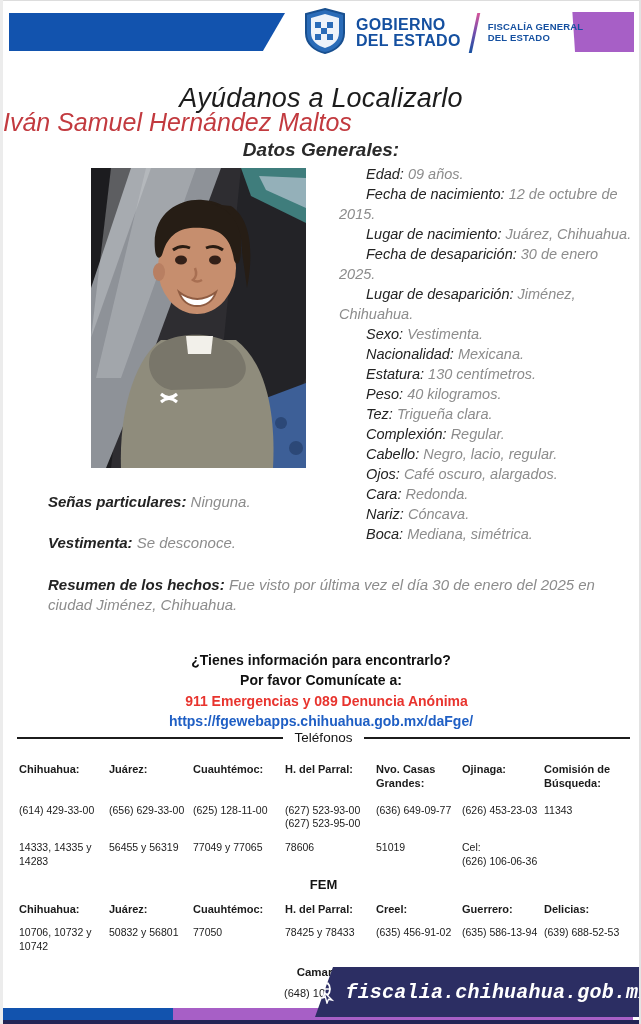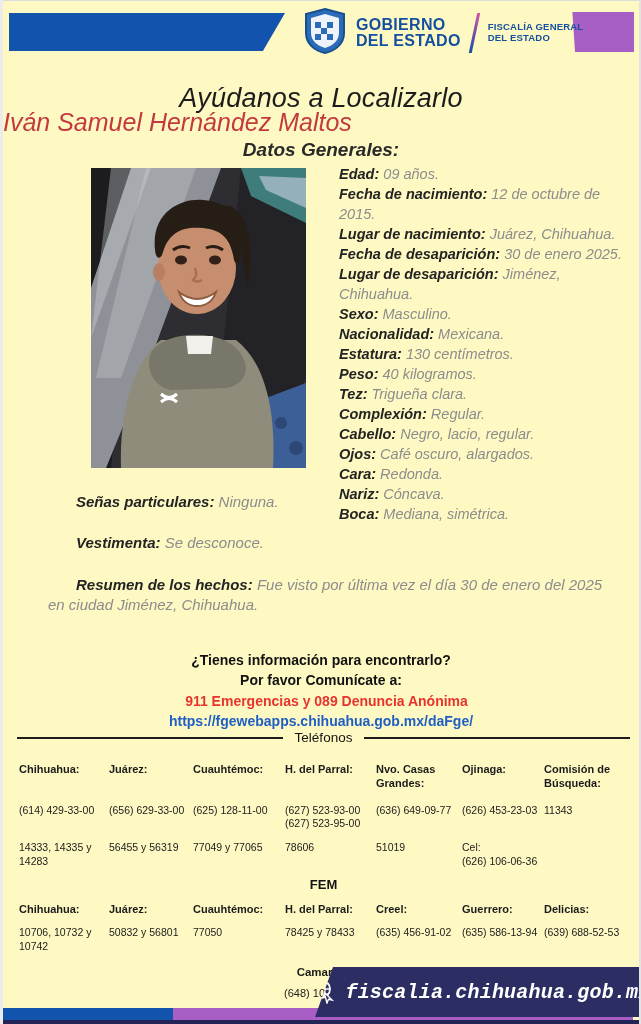--- a/index.html
+++ b/index.html
@@ -1,20 +1,20 @@
 <!DOCTYPE html>
 <html><head>
 <meta charset="utf-8">
 <style>
   * { margin:0; padding:0; box-sizing:border-box; }
   html,body { background:#e9e9e9; }
   body { font-family:"Liberation Sans", sans-serif; }
   .page{
     position:relative; width:641px; height:1024px; margin:0 auto;
-    background:#fef9c3; overflow:hidden;
+    background:#ffffff; overflow:hidden;
     border-left:3px solid #ececec; border-right:2px solid #e3e3e3;
     box-shadow:inset 0 1px 0 #ddd;
   }
   
   .header-blue{
     position:absolute; left:6px; top:13px; width:276px; height:38px;
     background:var(--blue); clip-path:polygon(0 0,100% 0,92% 100%,0 100%);
   }
   .header-purple{
     position:absolute; right:5px; top:12px; width:67px; height:40px;
@@ -30,27 +30,27 @@
   .title-name{ position:absolute; top:108px; width:100%; 
     font-style:italic; font-size:25px; color:var(--red); }
   .title-section{ position:absolute; top:139px; width:100%; text-align:center;
     font-style:italic; font-weight:700; font-size:19px; color:#2a2a2a; }
   
   .photo{ position:absolute; left:88px; top:168px; width:215px; height:300px; background:#222; }
   .photo svg{ display:block; }
   
   .fields{ position:absolute; left:336px; top:164px; width:296px;
     font-style:italic; font-size:14.5px; line-height:1.38; }
-  .fields .lbl{ font-weight:700; color:#232323; }
+  .fields .lbl{ font-weight:400; color:#232323;margin-left:27px; }
   .fields .val{ color:#8c8c8c; }
   
   .details{ position:absolute; left:45px; top:492px; width:560px;
     font-style:italic; font-size:15px; line-height:1.35; }
   .details .drow{ margin-bottom:21px; }
-  .details .lbl{ font-weight:700; color:#232323;margin-left:28px; }
+  .details .lbl{ font-weight:700; color:#232323; }
   .details .val{ color:#8c8c8c; }
   
   .contact{ position:absolute; top:650px; width:100%; text-align:center;
     font-weight:700; font-size:14px; line-height:1.45; color:#111; }
   .contact .red{ color:var(--brightred);margin-left:11px; }
   .contact .link{ color:var(--linkblue); text-decoration:none; }
   
   .phones{ position:absolute; left:0; top:730px; width:641px; }
   .tbl-title-row{ display:flex; align-items:center; justify-content:center; gap:12px; padding:0 14px; }
   .tbl-title-row .rule{ flex:1; height:2px; background:#1c1c1c; }
@@ -145,21 +145,21 @@
       <path d="M20 0 L60 0 L0 170 Z" fill="#d8dade" opacity="0.35"></path>
     </svg>
   </div>
 
   <div class="fields">
     <div><span class="lbl">Edad:</span> <span class="val">09 años.</span></div>
     <div><span class="lbl">Fecha de nacimiento:</span> <span class="val">12 de octubre de 2015.</span></div>
     <div><span class="lbl">Lugar de nacimiento:</span> <span class="val">Juárez, Chihuahua.</span></div>
     <div><span class="lbl">Fecha de desaparición:</span> <span class="val">30 de enero 2025.</span></div>
     <div><span class="lbl">Lugar de desaparición:</span> <span class="val">Jiménez, Chihuahua.</span></div>
-    <div><span class="lbl">Sexo:</span> <span class="val">Masculino.</span></div>
+    <div><span class="lbl">Sexo:</span> <span class="val">Vestimenta.</span></div>
     <div><span class="lbl">Nacionalidad:</span> <span class="val">Mexicana.</span></div>
     <div><span class="lbl">Estatura:</span> <span class="val">130 centímetros.</span></div>
     <div><span class="lbl">Peso:</span> <span class="val">40 kilogramos.</span></div>
     <div><span class="lbl">Tez:</span> <span class="val">Trigueña clara.</span></div>
     <div><span class="lbl">Complexión:</span> <span class="val">Regular.</span></div>
     <div><span class="lbl">Cabello:</span> <span class="val">Negro, lacio, regular.</span></div>
     <div><span class="lbl">Ojos:</span> <span class="val">Café oscuro, alargados.</span></div>
     <div><span class="lbl">Cara:</span> <span class="val">Redonda.</span></div>
     <div><span class="lbl">Nariz:</span> <span class="val">Cóncava.</span></div>
     <div><span class="lbl">Boca:</span> <span class="val">Mediana, simétrica.</span></div>

